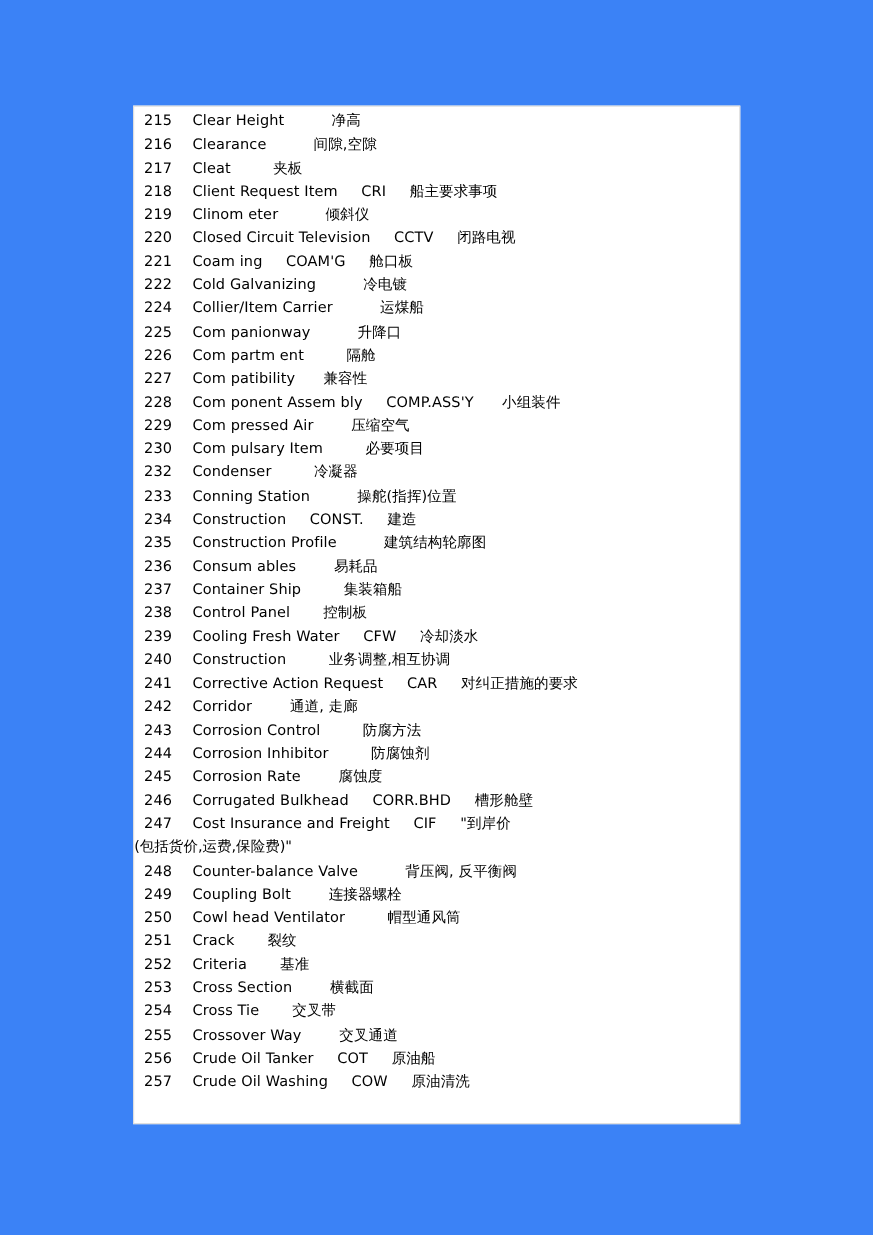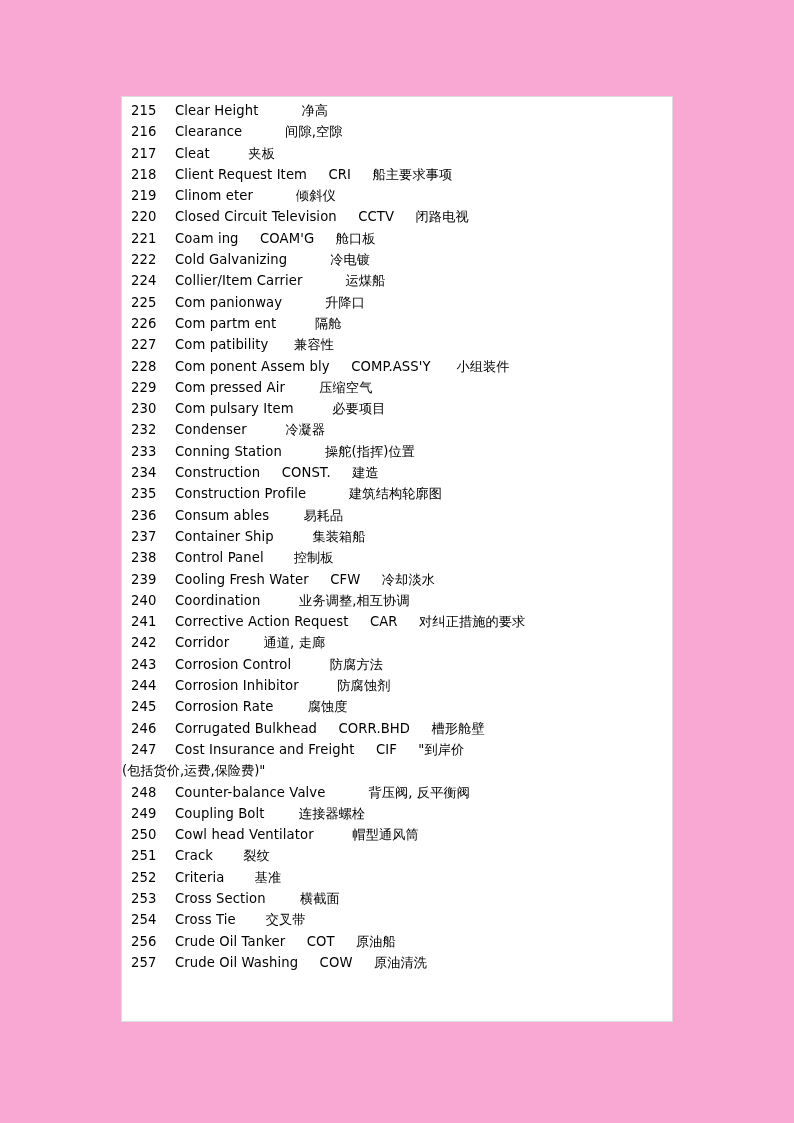--- a/index.html
+++ b/index.html
@@ -11,21 +11,21 @@
     height: 1123px;
     background: #ffffff;
     font-family: "DejaVu Sans", "Liberation Sans", sans-serif;
     -webkit-font-smoothing: antialiased;
   }
 
   #page {
     position: relative;
     width: 794px;
     height: 1123px;
-    background: #f9a8d4;
+    background: #3b82f6;
     overflow: hidden;
   }
 
   
   #content-box {
     position: absolute;
     left: 121px;
     top: 96px;
     width: 552px;
     height: 926px;
@@ -100,33 +100,34 @@
         <div class="entry-row"><span class="entry-num">229</span><span class="entry-term zh">Com pressed Air        压缩空气</span></div>
         <div class="entry-row"><span class="entry-num">230</span><span class="entry-term zh">Com pulsary Item         必要项目</span></div>
         <div class="entry-row"><span class="entry-num">232</span><span class="entry-term zh">Condenser         冷凝器</span></div>
         <div class="entry-row"><span class="entry-num">233</span><span class="entry-term zh">Conning Station          操舵(指挥)位置</span></div>
         <div class="entry-row"><span class="entry-num">234</span><span class="entry-term zh">Construction     CONST.     建造</span></div>
         <div class="entry-row"><span class="entry-num">235</span><span class="entry-term zh">Construction Profile          建筑结构轮廓图</span></div>
         <div class="entry-row"><span class="entry-num">236</span><span class="entry-term zh">Consum ables        易耗品</span></div>
         <div class="entry-row"><span class="entry-num">237</span><span class="entry-term zh">Container Ship         集装箱船</span></div>
         <div class="entry-row"><span class="entry-num">238</span><span class="entry-term zh">Control Panel       控制板</span></div>
         <div class="entry-row"><span class="entry-num">239</span><span class="entry-term zh">Cooling Fresh Water     CFW     冷却淡水</span></div>
-        <div class="entry-row"><span class="entry-num">240</span><span class="entry-term zh">Coordination         业务调整,相互协调</span></div>
+        <div class="entry-row"><span class="entry-num">240</span><span class="entry-term zh">Construction         业务调整,相互协调</span></div>
         <div class="entry-row"><span class="entry-num">241</span><span class="entry-term zh">Corrective Action Request     CAR     对纠正措施的要求</span></div>
         <div class="entry-row"><span class="entry-num">242</span><span class="entry-term zh">Corridor        通道, 走廊</span></div>
         <div class="entry-row"><span class="entry-num">243</span><span class="entry-term zh">Corrosion Control         防腐方法</span></div>
         <div class="entry-row"><span class="entry-num">244</span><span class="entry-term zh">Corrosion Inhibitor         防腐蚀剂</span></div>
         <div class="entry-row"><span class="entry-num">245</span><span class="entry-term zh">Corrosion Rate        腐蚀度</span></div>
         <div class="entry-row"><span class="entry-num">246</span><span class="entry-term zh">Corrugated Bulkhead     CORR.BHD     槽形舱壁</span></div>
         <div class="entry-row"><span class="entry-num">247</span><span class="entry-term zh">Cost Insurance and Freight     CIF     "到岸价</span></div>
         <div class="entry-wrap-row zh">(包括货价,运费,保险费)"</div>
         <div class="entry-row"><span class="entry-num">248</span><span class="entry-term zh">Counter-balance Valve          背压阀, 反平衡阀</span></div>
         <div class="entry-row"><span class="entry-num">249</span><span class="entry-term zh">Coupling Bolt        连接器螺栓</span></div>
         <div class="entry-row"><span class="entry-num">250</span><span class="entry-term zh">Cowl head Ventilator         帽型通风筒</span></div>
         <div class="entry-row"><span class="entry-num">251</span><span class="entry-term zh">Crack       裂纹</span></div>
         <div class="entry-row"><span class="entry-num">252</span><span class="entry-term zh">Criteria       基准</span></div>
         <div class="entry-row"><span class="entry-num">253</span><span class="entry-term zh">Cross Section        横截面</span></div>
         <div class="entry-row"><span class="entry-num">254</span><span class="entry-term zh">Cross Tie       交叉带</span></div>
+        <div class="entry-row"><span class="entry-num">255</span><span class="entry-term zh">Crossover Way        交叉通道</span></div>
         <div class="entry-row"><span class="entry-num">256</span><span class="entry-term zh">Crude Oil Tanker     COT     原油船</span></div>
         <div class="entry-row"><span class="entry-num">257</span><span class="entry-term zh">Crude Oil Washing     COW     原油清洗</span></div>
       </div>
   </div>
 </div>
 
 </body></html>

